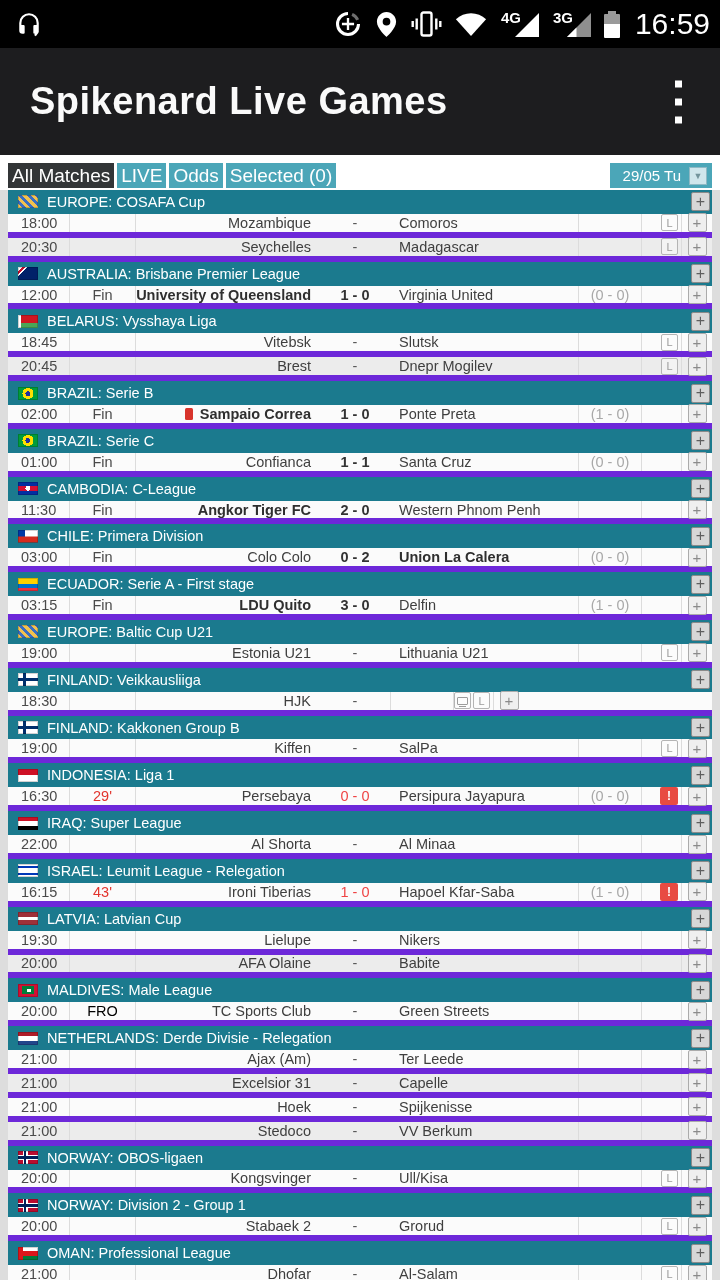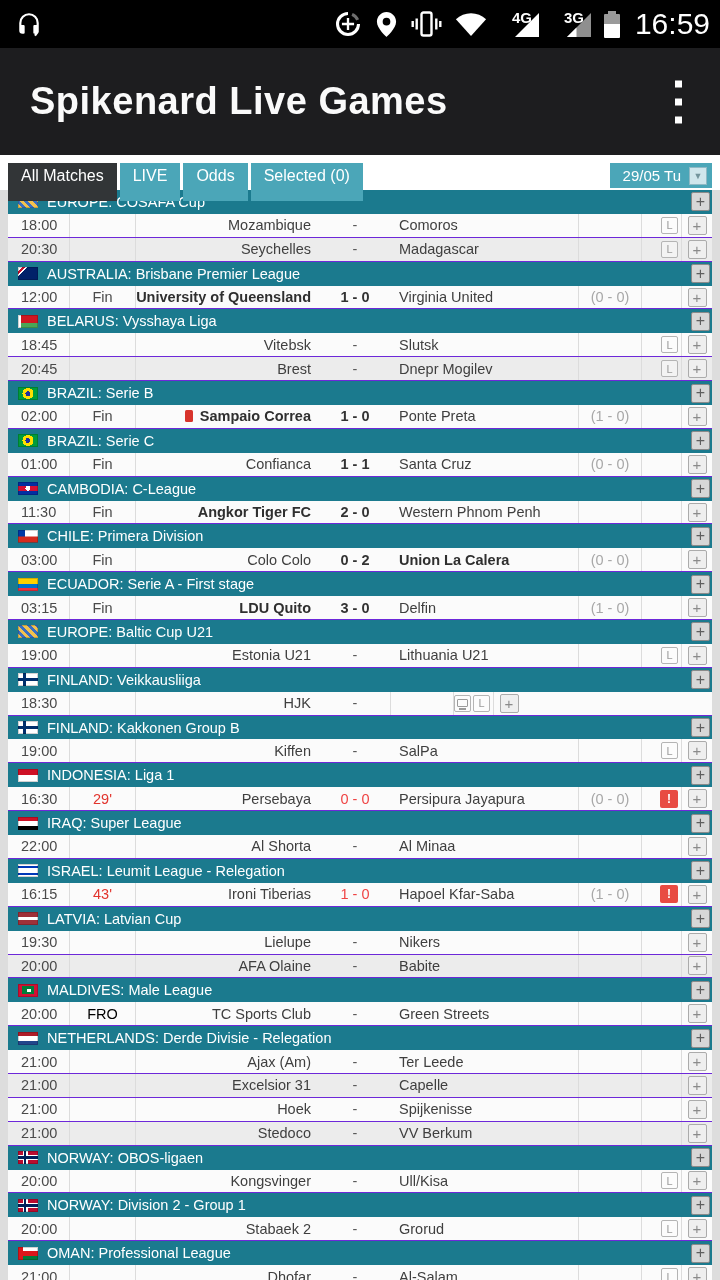--- a/index.html
+++ b/index.html
@@ -5,57 +5,57 @@
   * { margin:0; padding:0; }
   html,body { width:720px; height:1280px; overflow:hidden; background:#dddddd;
               font-family:"Liberation Sans", sans-serif; }
 
   
   .statusbar { height:48px; background:#000; display:flex; align-items:center; }
   .sb-left { margin-left:16px; display:flex; align-items:center; }
   .sb-right { margin-left:auto; display:flex; align-items:center; gap:13px; margin-right:10px; }
   .sb-time { color:#fff; font-size:30px; font-weight:400; margin-left:2px; }
   .sig { position:relative; width:39px; height:30px; }
-  .siglabel { position:absolute; left:12px; top:0; color:#fff; font-size:15px; font-weight:700; }
+  .siglabel { position:absolute; left:1px; top:0; color:#fff; font-size:15px; font-weight:700; }
   .sig svg { position:absolute; right:0; bottom:2px; }
   .battery { width:16px; height:27px; position:relative; }
   .batt-nub { position:absolute; top:0; left:4px; width:8px; height:3px; background:#9a9a9a; }
   .batt-body { position:absolute; top:3px; left:0; right:0; bottom:0; border-radius:1px;
                background:linear-gradient(to bottom,#9a9a9a 0 42%,#fff 42%); }
 
   
   .appheader { height:107px; background:#1d1d1f; position:relative; display:flex; align-items:center; }
   .app-title { color:#fafafa; font-size:38px; font-weight:700; margin-left:30px; letter-spacing:0.5px; }
   .kebab { position:absolute; right:38px; top:50%; transform:translateY(-50%);
            display:flex; flex-direction:column; gap:11px; cursor:pointer; }
   .kebab span { width:7px; height:7px; background:#fff; }
 
   
   .tabbar { height:35px; background:#fff; position:relative; display:flex; gap:3px;
             padding:8px 0 0 8px; box-sizing:border-box; }
-  .tab { height:38px; line-height:25px; padding:0 13px; font-size:16px; color:#fff;
+  .tab { height:25px; line-height:25px; padding:0 4px; font-size:19px; color:#fff;
          background:#4ba6b8; white-space:nowrap; }
   .tab.active { background:#323537; }
   .datechip { position:absolute; right:8px; top:8px; height:25px; background:#4ba6b8; color:#fff;
               display:flex; align-items:center; gap:8px; padding:0 5px 0 13px; font-size:15px; }
   .cal { width:18px; height:18px; background:#cfe6ec; border:1px solid #8fb9c4; box-sizing:border-box;
          color:#73949c; font-size:9px; display:flex; align-items:center; justify-content:center; }
 
   
   .list { margin:0 8px; }
   .league-header { height:23.9px; background:#1b7a8e; display:flex; align-items:center;
                    color:#fff; font-size:14.5px; }
   .flag { width:20px; height:13px; margin:0 9px 0 10px; flex:0 0 auto;
           box-shadow:inset 0 0 0 1px rgba(0,0,0,.18); }
   .hdr-plus { margin-left:auto; margin-right:2px; width:19px; height:19px; background:#d7d7d7;
               border:1px solid #8a8a8a; box-sizing:border-box; color:#5f5f5f; font-size:16px;
               border-radius:2px; display:flex; align-items:center; justify-content:center; }
 
   .row { height:23.9px; background:#fbfbfb; display:flex; align-items:stretch;
-         border-bottom:1px solid #6d28d9; box-sizing:border-box; font-size:14.5px; color:#3f3f3f; }
+         border-bottom:6px solid #6d28d9; box-sizing:border-box; font-size:14.5px; color:#3f3f3f; }
   .row.alt { background:#ececec; }
   .cell { display:flex; align-items:center; box-sizing:border-box; }
   .c-time   { width:62px; padding-left:13px; border-right:1px solid #dcdcdc; color:#4a4a4a; }
   .c-status { width:66px; justify-content:center; border-right:1px solid #dcdcdc; color:#4a4a4a; }
   .c-home   { width:184px; justify-content:flex-end; padding-right:9px; text-align:left; }
   .c-score  { width:70px; justify-content:center; }
   .c-away   { flex:1; padding-left:9px; }
   .c-ht     { width:64px; justify-content:center; border-left:1px solid #dcdcdc;
               border-right:1px solid #dcdcdc; color:#a8a8a8; }
   .c-icons  { width:40px; justify-content:flex-end; gap:2px; padding-right:3px;

